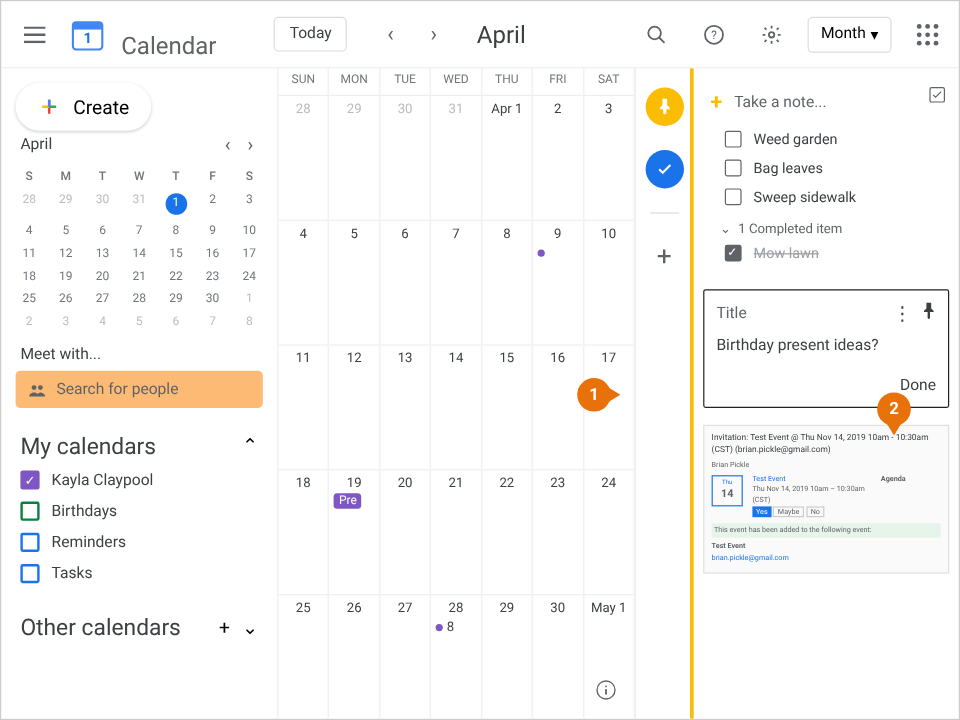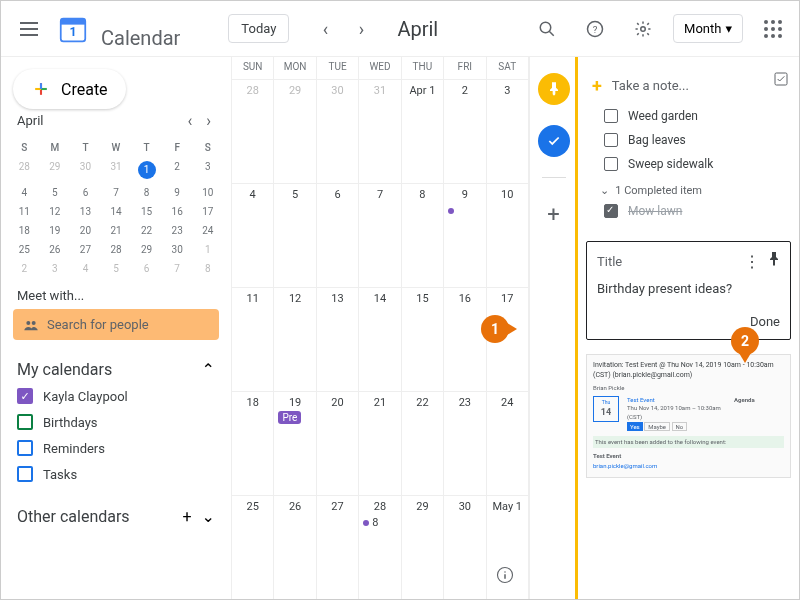--- a/index.html
+++ b/index.html
@@ -29,21 +29,21 @@
 .mini-cal { width: 100%; }
 .mini-row { display: flex; }
 .mini-cell { flex: 1; text-align: center; font-size: 10px; color: #70757a; padding: 4px 0; position: relative; }
 .mini-head { font-weight: 500; color: #70757a; }
 .mini-today { background: #1a73e8; color: #fff; border-radius: 50%; width: 18px; height: 18px; line-height: 18px; margin: 0 auto; }
 .mini-other { color: #bbb; }
 .section-title { font-size: 13px; color: #3c4043; padding: 10px 8px 6px; }
 .search-people { display: flex; align-items: center; gap: 8px; background: #fdba74; border-radius: 4px; padding: 8px 10px; margin: 0 4px; font-size: 13px; color: #5f6368; }
 .cal-section { margin-top: 16px; }
 .cal-header { display: flex; align-items: center; justify-content: space-between; padding: 4px 8px; cursor: pointer; }
-.cal-header-title { font-size: 16px; color: #3c4043; }
+.cal-header-title { font-size: 19px; color: #3c4043; }
 .cal-item { display: flex; align-items: center; gap: 10px; padding: 5px 8px; font-size: 13px; color: #3c4043; }
 .cal-check { width: 16px; height: 16px; border: 2px solid; border-radius: 2px; display: flex; align-items: center; justify-content: center; }
 .cal-check.checked { background: #7e57c2; border-color: #7e57c2; }
 .cal-check.checked::after { content: '✓'; color: #fff; font-size: 11px; }
 .main-cal { flex: 1; display: flex; flex-direction: column; border-left: 1px solid #eee; position: relative; }
 .day-headers { display: flex; height: 22px; }
 .day-head { flex: 1; text-align: center; font-size: 10px; color: #70757a; padding-top: 4px; border-right: 1px solid #eee; }
 .weeks { flex: 1; display: flex; flex-direction: column; }
 .week-row { flex: 1; display: flex; border-top: 1px solid #eee; }
 .day-cell { flex: 1; border-right: 1px solid #eee; padding: 4px; font-size: 11px; color: #3c4043; position: relative; }

